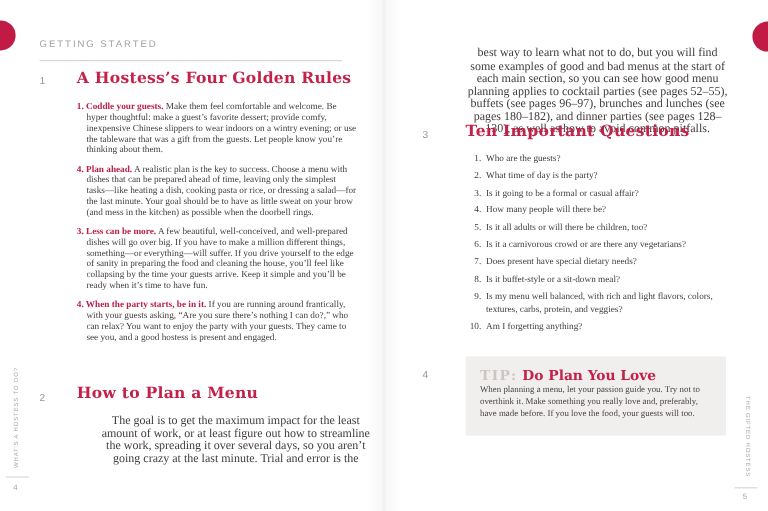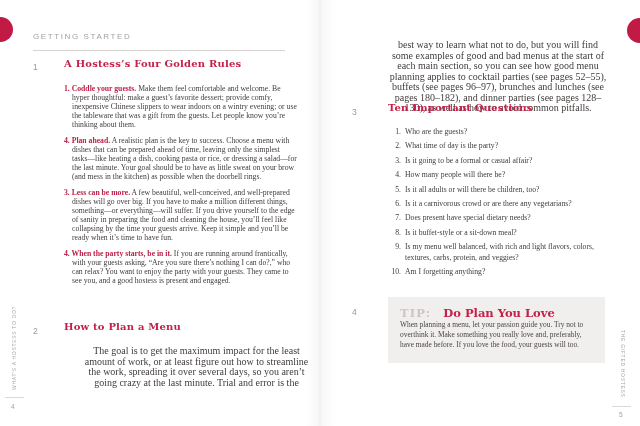--- a/index.html
+++ b/index.html
@@ -10,36 +10,36 @@
   .corner-dot{position:absolute;width:25px;height:25px;border-radius:50%;background:#c01a45;}
   .dot-tl{left:-12px;top:17px;}
   .dot-tr{right:-12px;top:18px;}
 
   .kicker{position:absolute;left:33px;top:32px;font-family:"Liberation Sans",sans-serif;
           font-size:8px;letter-spacing:1.6px;color:#a5a0a0;}
   .kicker-rule{position:absolute;left:33px;top:50px;width:252px;height:1px;background:#d8d4d2;}
 
   .secnum{position:absolute;font-family:"Liberation Sans",sans-serif;font-size:8.5px;color:#9c9797;}
   h2.sec-title{position:absolute;margin:0;font-family:"DejaVu Serif",serif;font-weight:bold;
-               font-size:10px;line-height:1.2;color:#c32149;letter-spacing:0.2px;}
+               font-size:13px;line-height:1.2;color:#c32149;letter-spacing:0.2px;}
 
   .body-text{position:absolute;font-size:10px;line-height:10.55px;color:#403c3b;text-align:center;}
 
   .rules{position:absolute;left:64px;top:84px;width:233px;}
   .rule{margin:0 0 7px 0;font-size:7.7px;line-height:9px;padding-left:8px;text-indent:-8px;}
   .rule-lead{color:#bb2048;font-weight:bold;}
 
   .questions{position:absolute;left:388px;top:127px;width:222px;}
   .q{margin:0 0 4px 0;font-size:7.7px;line-height:10.4px;padding-left:17px;text-indent:-17px;}
   .qnum{display:inline-block;width:13px;margin-right:4px;text-align:right;text-indent:0;}
 
   .tip-box{position:absolute;left:388px;top:297px;width:217px;height:66px;background:#f1efed;box-sizing:border-box;
            padding:10px 12px 0 12px;}
   .tip-head{font-family:"DejaVu Serif",serif;font-weight:bold;font-size:11.5px;line-height:1.1;}
-  .tip-label{color:#ccc5c4;letter-spacing:1.2px;margin-right:8px;}
+  .tip-label{color:#ccc5c4;letter-spacing:1.2px;margin-right:0;}
   .tip-title{color:#c32149;}
   .tip-body{font-size:7.4px;line-height:10.4px;color:#4a4544;}
 
   .side-text{position:absolute;font-family:"Liberation Sans",sans-serif;font-size:5px;
              letter-spacing:0.7px;color:#aba5a5;writing-mode:vertical-rl;white-space:nowrap;}
   .side-left{left:11px;top:324px;height:66px;transform:rotate(180deg);}
   .side-right{left:620px;top:330px;height:66px;}
   .foot-rule{position:absolute;height:1px;background:#dcd8d6;}
   .fr-left{left:5px;top:397px;width:19px;}
   .fr-right{left:612px;top:406px;width:19px;}

